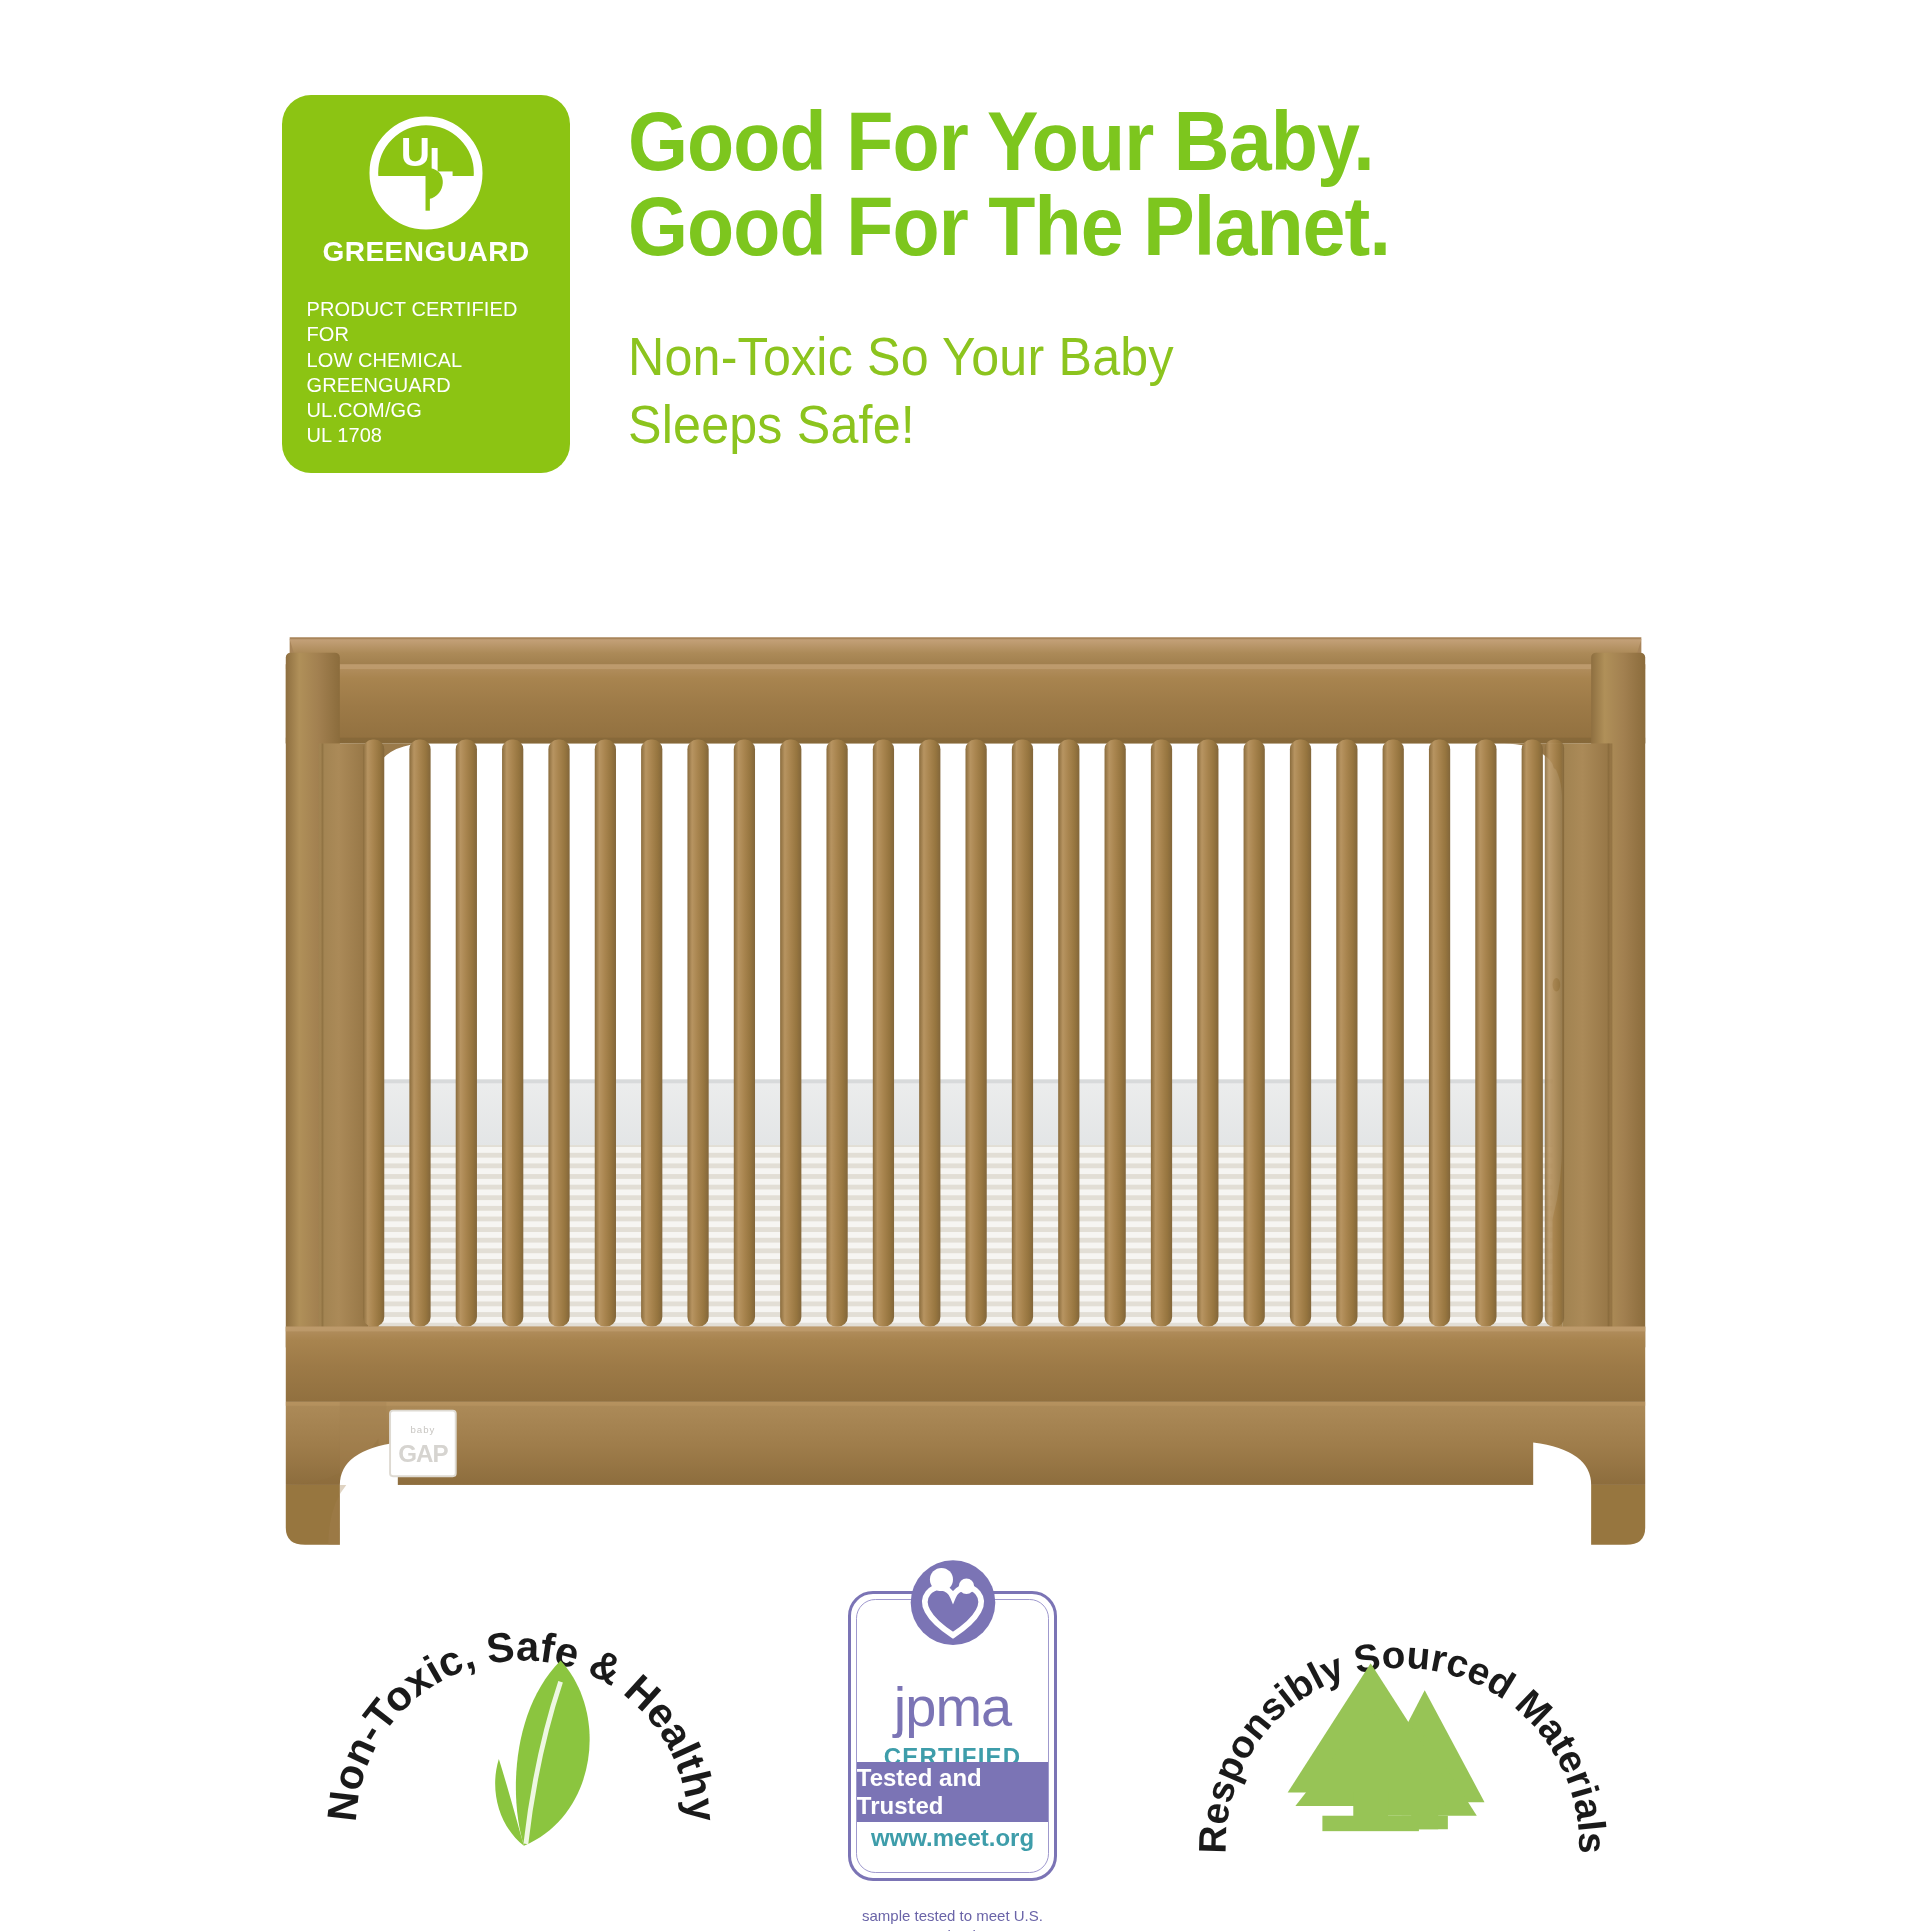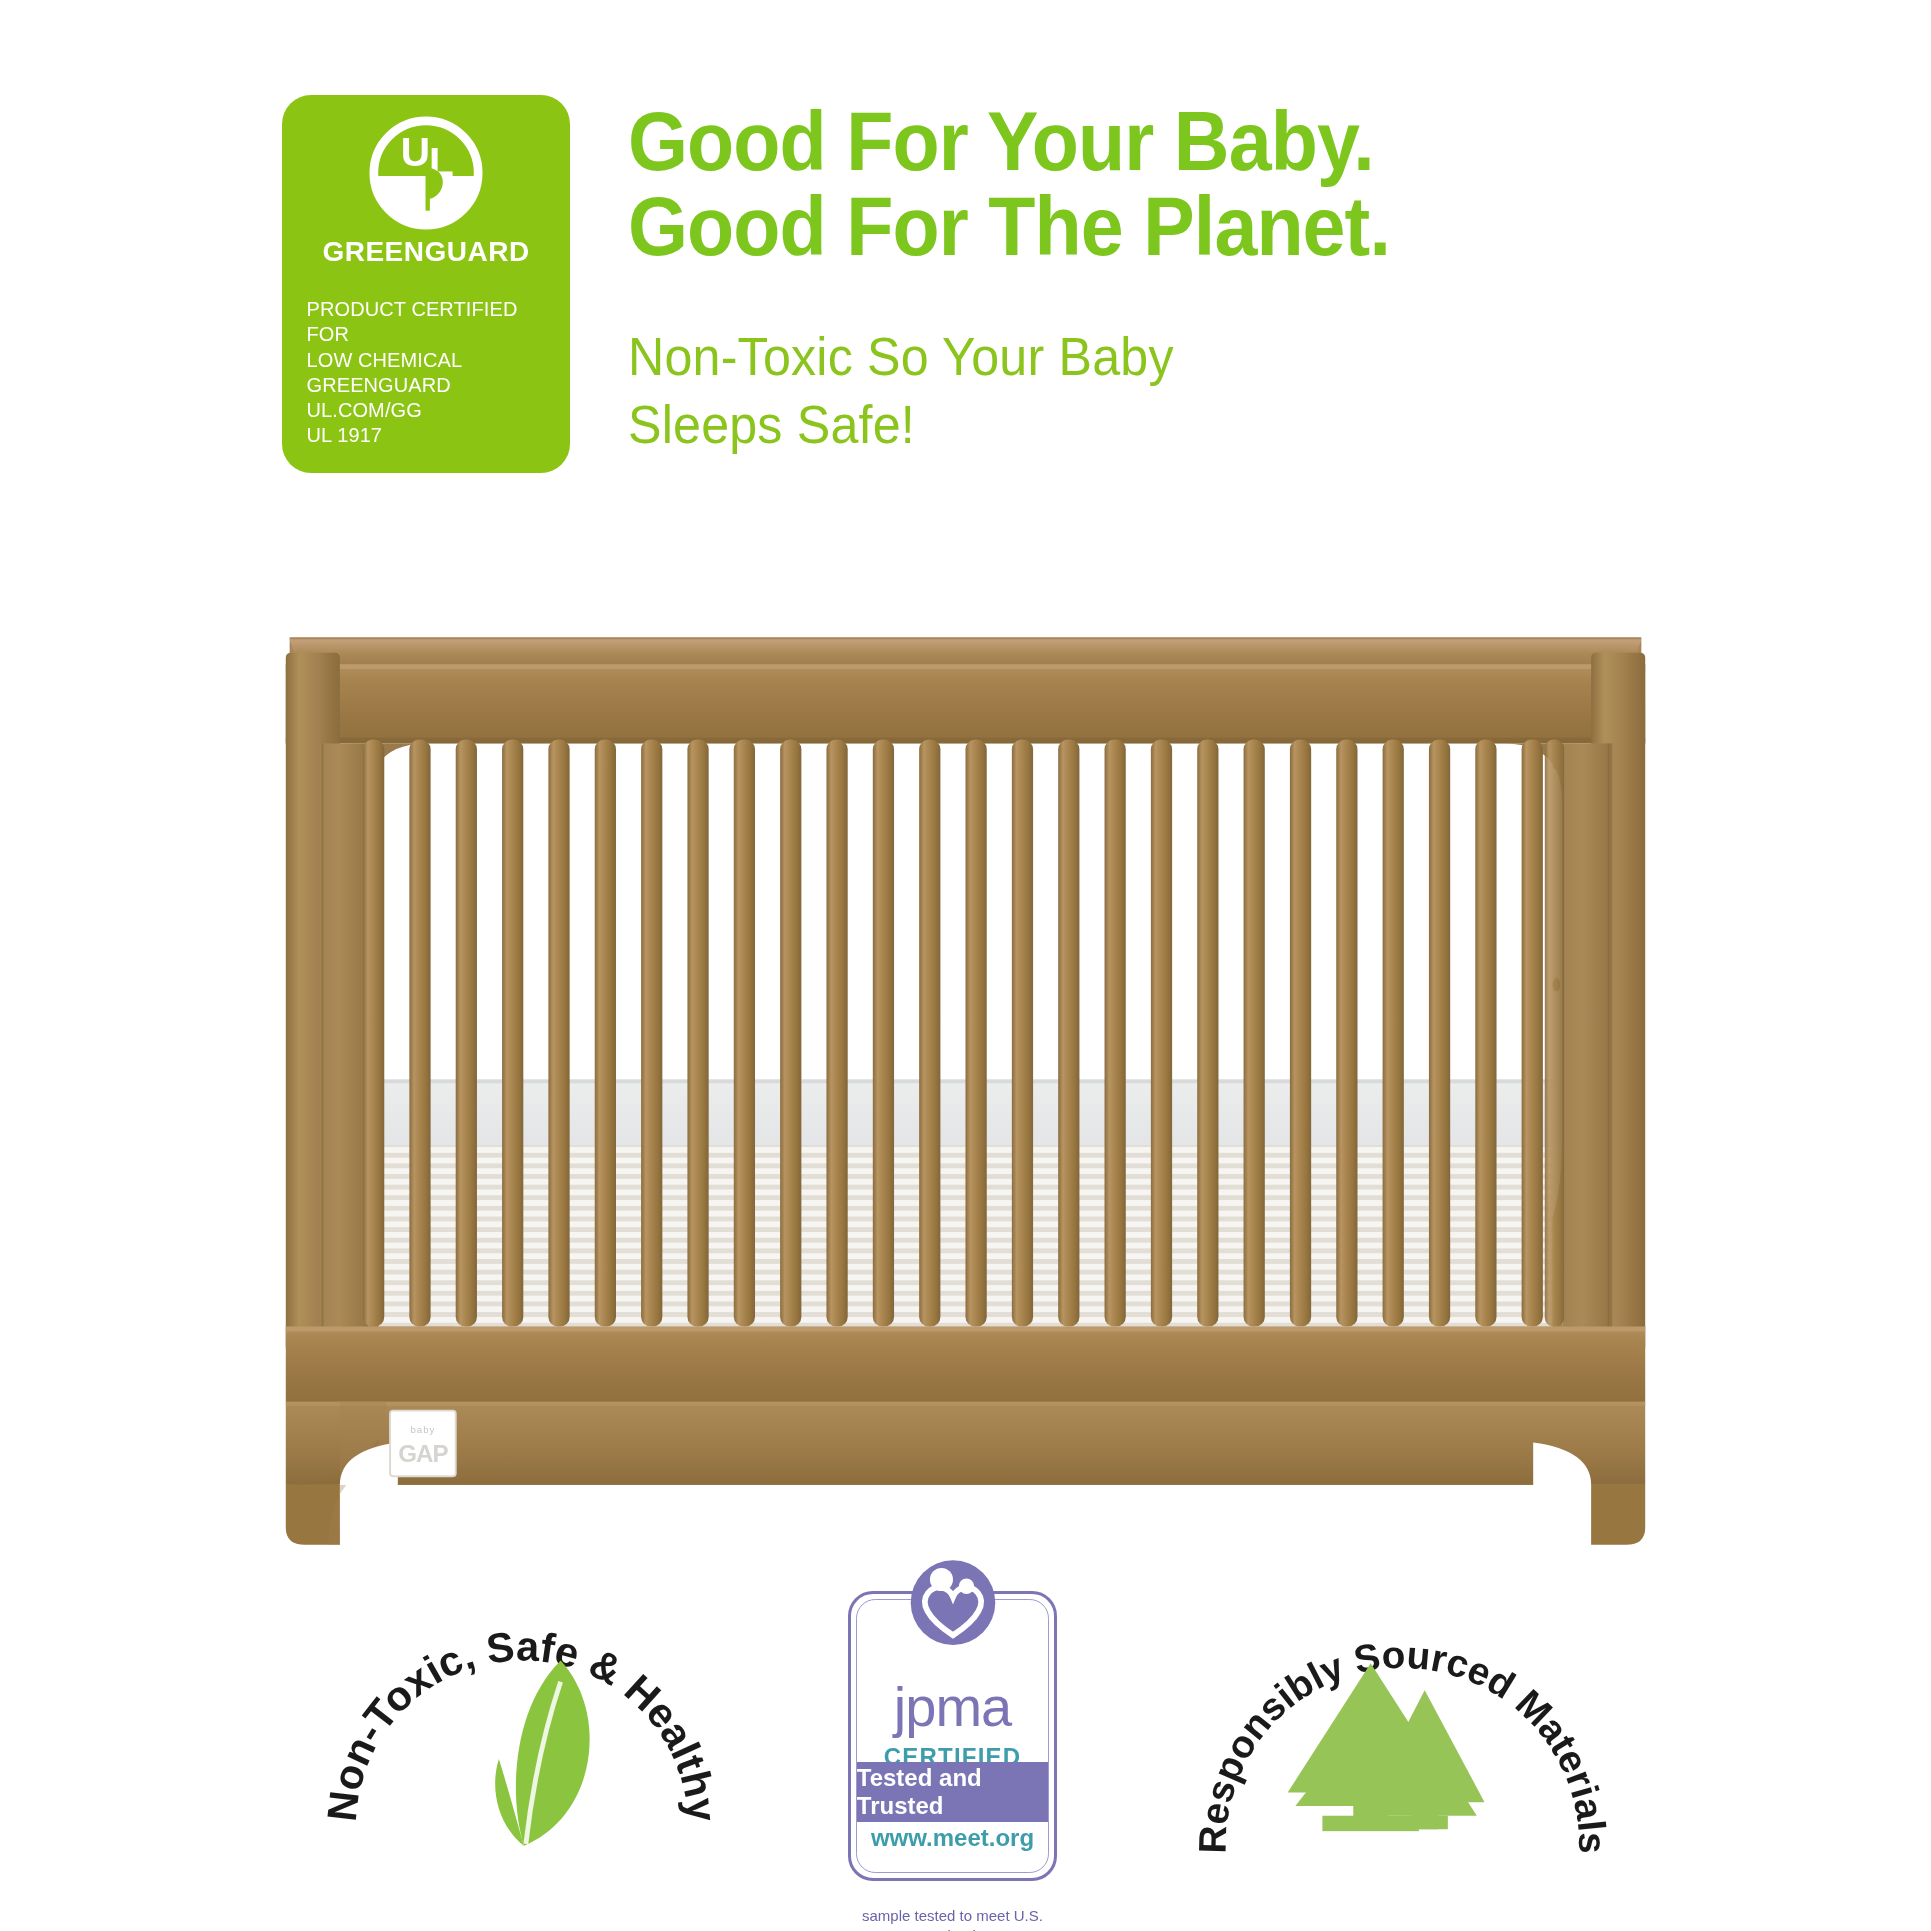--- a/index.html
+++ b/index.html
@@ -105,21 +105,21 @@
       <path d="M63 54 C82 56 80 82 62 86 C62 86 60 72 63 54 Z" fill="#8CC413"></path>
       <rect x="58.5" y="62" width="4.5" height="36" fill="#8CC413"></rect>
     </svg>
   </div>
   <div id="gg-wordmark">GREENGUARD</div>
   <div id="gg-rule1"></div>
   <div id="gg-lines">
     <div>PRODUCT CERTIFIED FOR</div>
     <div>LOW CHEMICAL GREENGUARD</div>
     <div>UL.COM/GG</div>
-    <div>UL 1917</div>
+    <div>UL 1708</div>
   </div>
   <div id="gg-rule2"></div>
   <div id="gg-gold">GOLD</div>
 </div>
 
 <div id="headline">
   <div>Good For Your Baby.</div>
   <div>Good For The Planet.</div>
 </div>
 <div id="subheadline">

